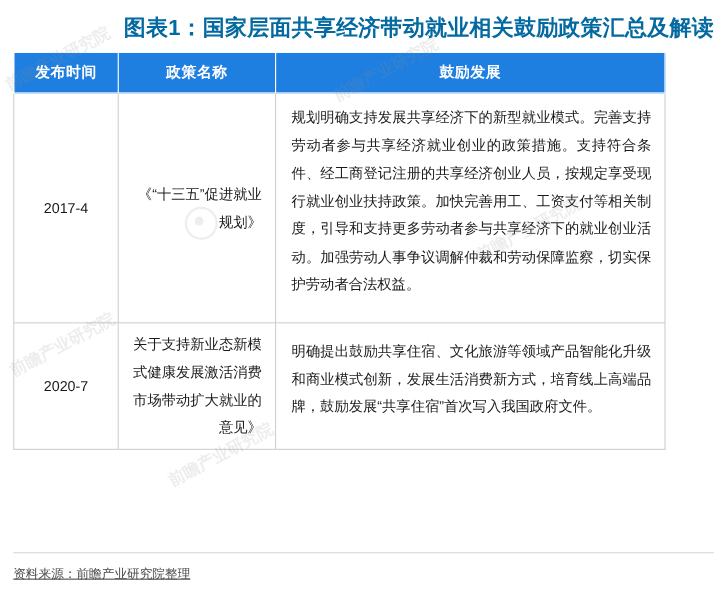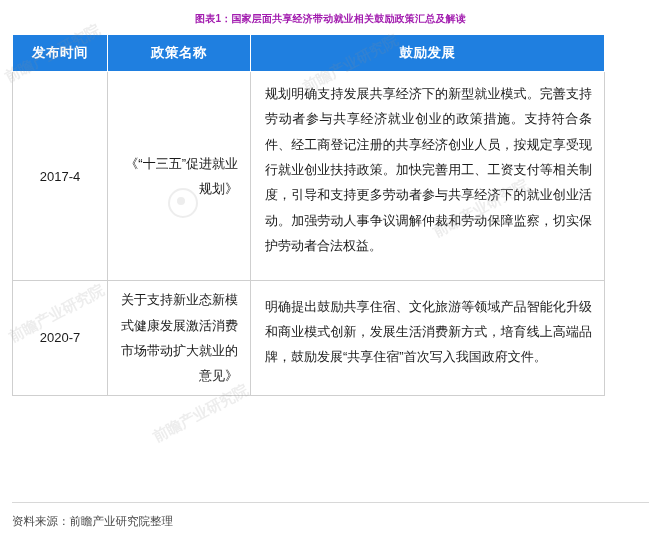--- a/index.html
+++ b/index.html
@@ -16,24 +16,24 @@
     overflow: hidden;
   }
   .page {
     width: 661px;
     height: 543px;
     box-sizing: border-box;
     padding: 10px 12px 0 12px;
     position: relative;
   }
   .title {
-    font-size: 10px;
+    font-size: 20px;
     font-weight: bold;
-    color: #a21caf;
-    text-align: center;
+    color: #0369a1;
+    text-align: right;
     letter-spacing: 0.2px;
     padding: 2px 0 8px 0;
     white-space: nowrap;
   }
   table.main {
     border-collapse: collapse;
     width: 593px;
     table-layout: fixed;
   }
   table.main th {
@@ -76,20 +76,21 @@
     left: 12px;
     right: 12px;
     bottom: 8px;
     height: 28px;
     border-top: 1px solid #d8d8d8;
     display: flex;
     align-items: center;
     font-size: 11.5px;
     color: #4a4a4a;
     padding-top: 4px;
+    text-decoration: underline;
   }
   .footer .right {
     color: #555555;
   }
   
   .wm {
     position: absolute;
     color: rgba(140, 140, 140, 0.16);
     font-size: 15px;
     font-weight: bold;

